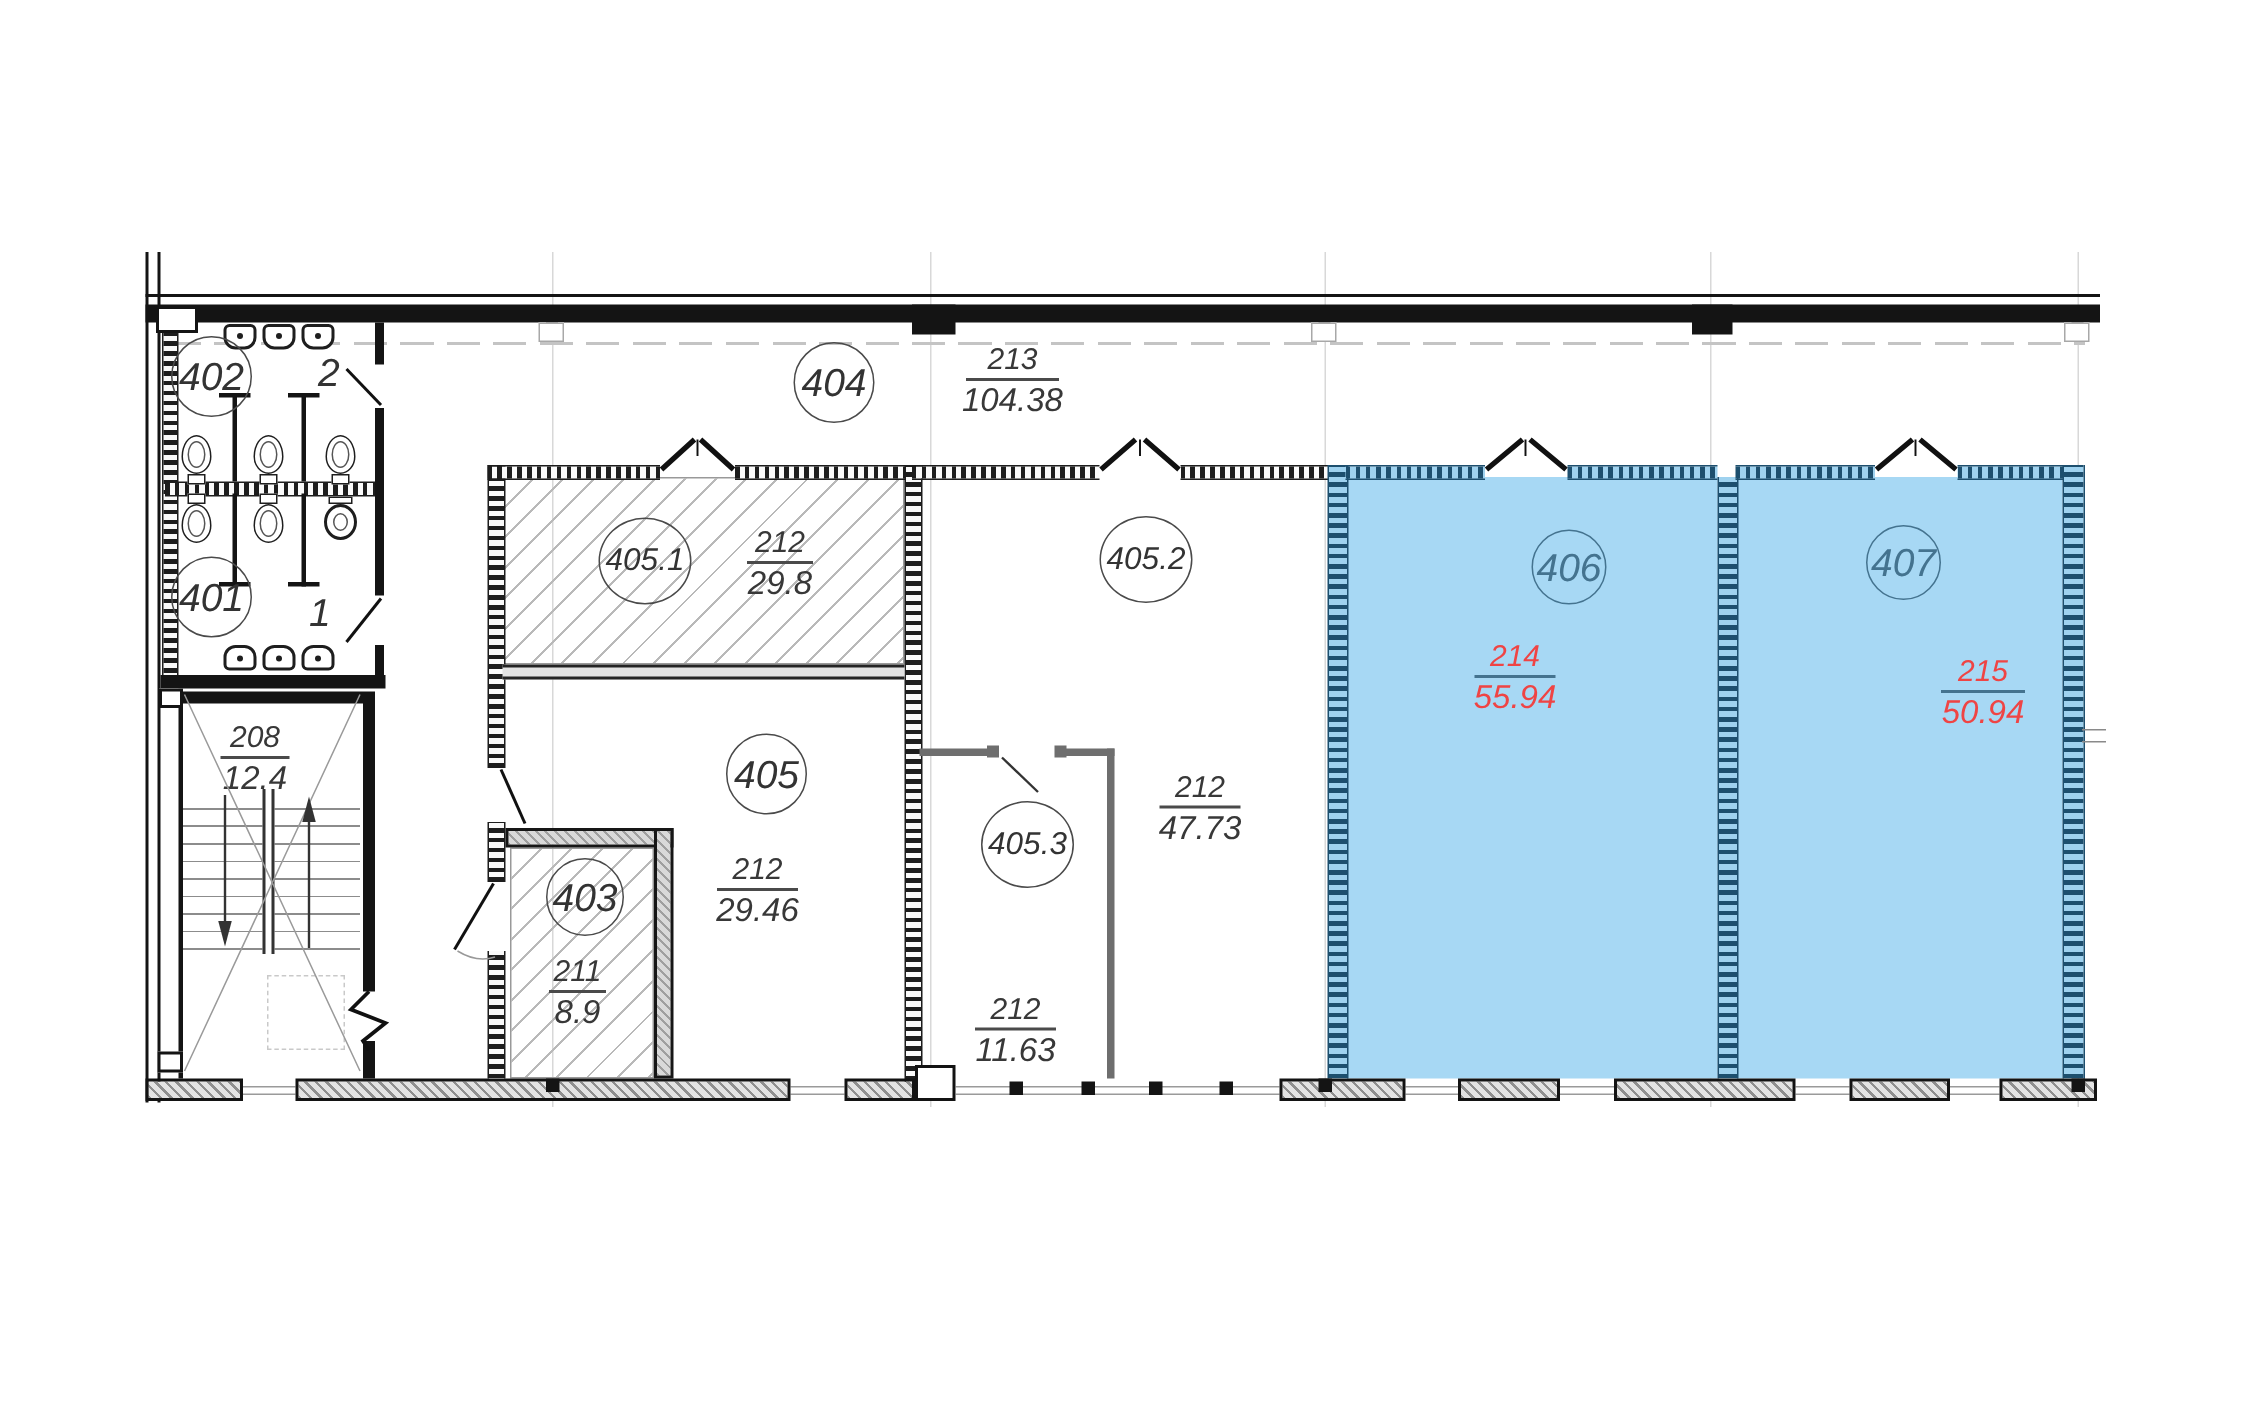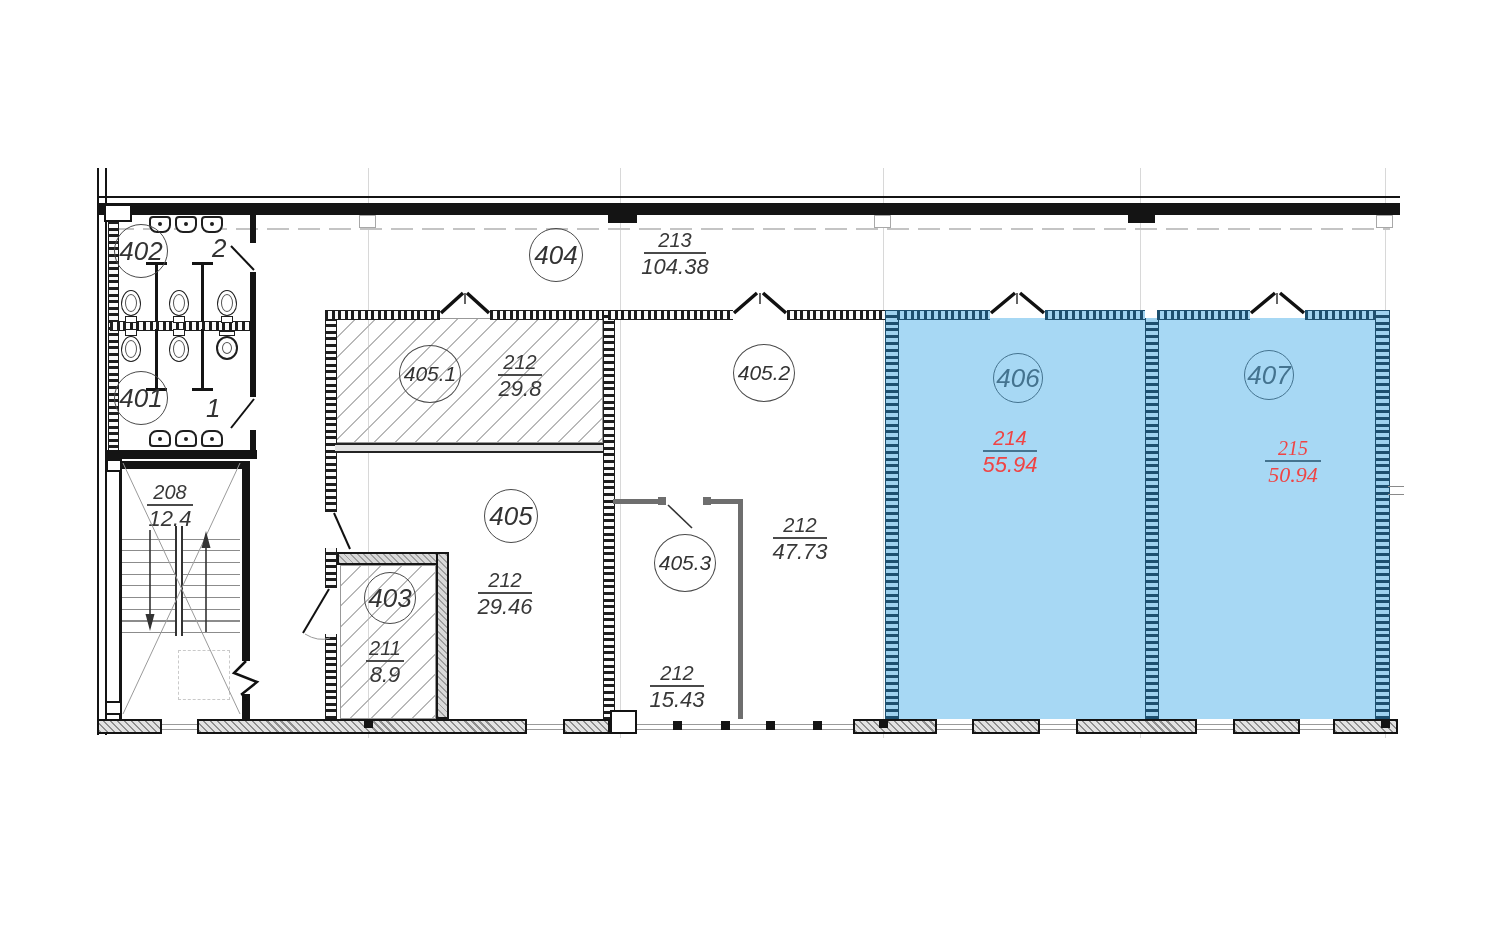--- a/index.html
+++ b/index.html
@@ -211,39 +211,39 @@
   <div class="abs frac" style="left:460px;top:569px;width:90px;">
     <div class="ft">212</div>
     <div class="fl" style="width:54px;"></div>
     <div class="fb">29.46</div>
   </div>
 
   <div class="abs circle small" style="left:654px;top:534px;width:62px;height:58px;">405.3</div>
   <div class="abs frac" style="left:632px;top:662px;width:90px;">
     <div class="ft">212</div>
     <div class="fl" style="width:54px;"></div>
-    <div class="fb">15.43</div>
+    <div class="fb">11.63</div>
   </div>
 
   <div class="abs circle" style="left:364px;top:572px;width:52px;height:52px;">403</div>
   <div class="abs frac" style="left:340px;top:637px;width:90px;">
     <div class="ft">211</div>
     <div class="fl" style="width:38px;"></div>
     <div class="fb">8.9</div>
   </div>
 
-  <div class="abs circle blue" style="left:993px;top:353px;width:50px;height:50px;">406</div>
+  <div class="abs circle blue" style="left:1021px;top:353px;width:50px;height:50px;">406</div>
   <div class="abs frac blue" style="left:965px;top:427px;width:90px;">
     <div class="ft">214</div>
     <div class="fl" style="width:54px;"></div>
     <div class="fb">55.94</div>
   </div>
 
   <div class="abs circle blue" style="left:1244px;top:350px;width:50px;height:50px;">407</div>
-  <div class="abs frac blue" style="left:1248px;top:437px;width:90px;font-family:Liberation Serif, serif;">
+  <div class="abs frac blue" style="left:1277px;top:437px;width:90px;">
     <div class="ft">215</div>
     <div class="fl" style="width:56px;"></div>
     <div class="fb">50.94</div>
   </div>
 
   <svg id="overlay" width="1500" height="950" viewBox="0 0 1500 950">
 
     <g stroke="#111" fill="none">
       <path d="M441,313 L463,293 M489,313 L467,293" stroke-width="3.5"></path>
       <path d="M465,293 L465,304" stroke-width="1.3"></path>

